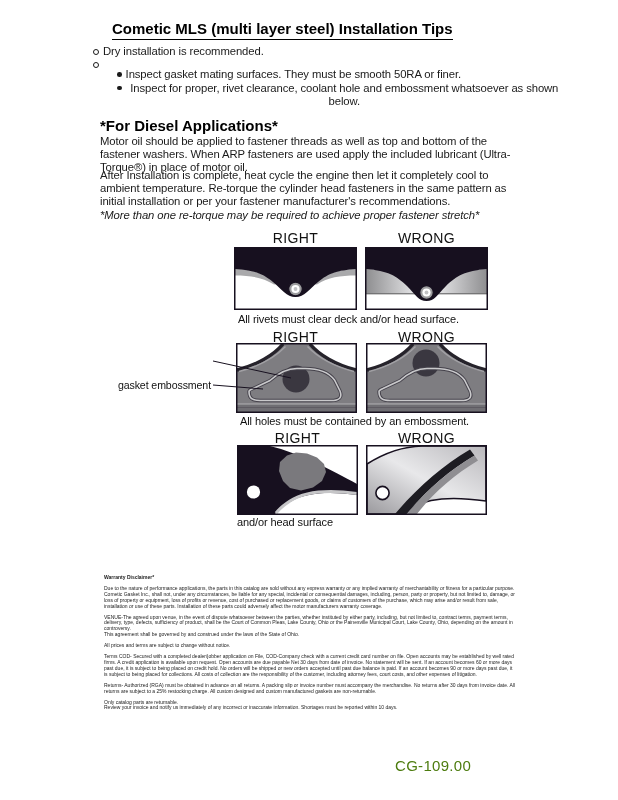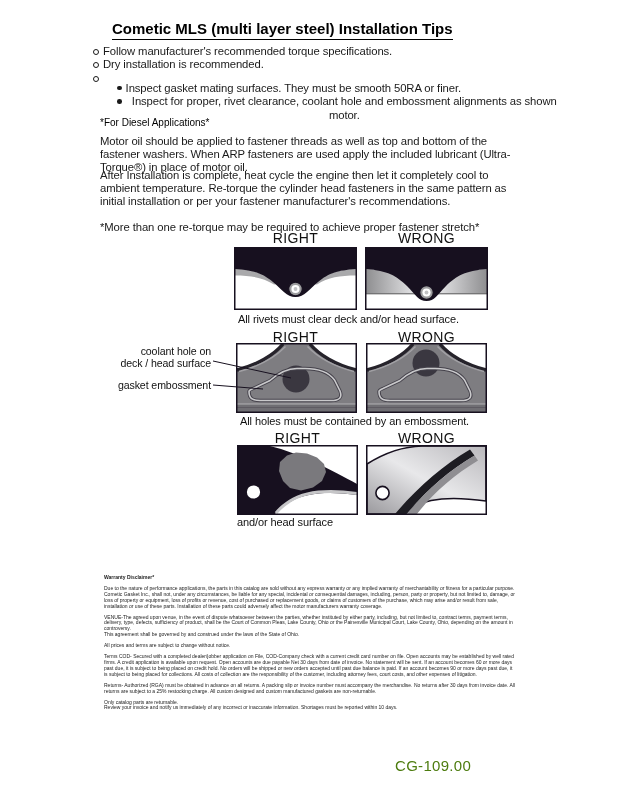--- a/index.html
+++ b/index.html
@@ -11,25 +11,25 @@
   
   .title{left:112px;top:20px;font-size:15px;font-weight:bold;color:#000;}
   .title .u{border-bottom:1.6px solid #000;padding-bottom:2px;display:inline-block;}
   
   .bullets{left:93px;top:45px;font-size:11.3px;line-height:13.4px;width:470px;letter-spacing:-0.1px;}
   .bline{display:flex;align-items:flex-start;}
   .obullet{width:4px;height:4px;border:1px solid #1a1a1a;border-radius:50%;margin:4px 4px 0 0;flex:none;}
   .sub{margin-left:24px;text-align:center;}
   .fbullet{width:4.6px;height:4.6px;background:#1a1a1a;border-radius:50%;margin:4px 4px 0 0;flex:none;}
   
-  .dheading{left:100px;top:117px;font-size:10px;font-weight:normal;color:#000;}
+  .dheading{left:100px;top:117px;font-size:15px;font-weight:bold;color:#000;}
   .para{left:100px;width:424px;font-size:11.3px;line-height:13.2px;letter-spacing:-0.1px;}
   .p1{top:135px;}
   .p2{top:169px;}
-  .p3{top:221px;}
+  .p3{top:209px;font-style:italic;}
   
   .figlabel{font-size:14px;letter-spacing:0.4px;color:#111;width:123px;text-align:center;}
   .caption{font-size:11px;letter-spacing:-0.1px;color:#111;line-height:12.5px;}
   .sidelabel{font-size:10.6px;line-height:11.6px;color:#111;width:111px;text-align:right;left:100px;letter-spacing:-0.1px;}
   .diag{line-height:0;}
   
   .warranty{left:104px;top:575px;width:412px;font-size:5px;line-height:5.9px;color:#222;letter-spacing:0;}
   .warranty .wtitle{font-weight:bold;margin-bottom:5px;}
   .warranty p{margin:0 0 5px 0;}
   .warranty p.tight{margin-bottom:0;}
@@ -42,36 +42,32 @@
 
 <div class="page">
 
   <div class="abs title">
     <span class="u">Cometic MLS (multi layer steel) Installation Tips</span>
   </div>
 
   <div class="abs bullets">
     <div class="bline">
       <span class="obullet"></span>
-      <span>Follow manufacturer's recommended torque specifications.</span>
-    </div>
-    <div class="bline">
-      <span class="obullet"></span>
       <span>Dry installation is recommended.</span>
     </div>
     <div class="bline">
       <span class="obullet"></span>
     </div>
     <div class="bline sub">
       <span class="fbullet"></span>
       <span>Inspect gasket mating surfaces.  They must be smooth 50RA or finer.</span>
     </div>
     <div class="bline sub">
       <span class="fbullet"></span>
-      <span>Inspect for proper, rivet clearance, coolant hole and embossment alignments as shown motor.</span>
+      <span>Inspect for proper, rivet clearance, coolant hole and embossment whatsoever as shown below.</span>
     </div>
   </div>
 
   <div class="abs dheading">*For Diesel Applications*</div>
   <div class="abs para p1">Motor oil should be applied to fastener threads as well as top and bottom of the fastener washers. When ARP fasteners are used apply the included lubricant (Ultra-Torque®) in place of motor oil.</div>
   <div class="abs para p2">After Installation is complete, heat cycle the engine then let it completely cool to ambient temperature. Re-torque the cylinder head fasteners in the same pattern as initial installation or per your fastener manufacturer's recommendations.</div>
   <div class="abs para p3">*More than one re-torque may be required to achieve proper fastener stretch*</div>
 
   <div class="abs figlabel" style="left:234px;top:230px;">RIGHT</div>
   <div class="abs figlabel" style="left:365px;top:230px;">WRONG</div>
@@ -111,24 +107,20 @@
       <circle cx="61.5" cy="45.5" r="1.9" fill="#c2c2c4"></circle>
       <rect x="0.75" y="0.75" width="121.5" height="61.5" fill="none" stroke="#17101f" stroke-width="1.5"></rect>
     </svg>
   </div>
 
   <div class="abs caption" style="left:238px;top:313px;">All rivets must clear deck and/or head surface.</div>
 
   <div class="abs figlabel" style="left:235px;top:329px;width:121px;">RIGHT</div>
   <div class="abs figlabel" style="left:366px;top:329px;width:121px;">WRONG</div>
 
-  <div class="abs sidelabel" style="top:346px;">
-    <div>coolant hole on</div>
-    <div>deck / head surface</div>
-  </div>
   <div class="abs sidelabel" style="top:380px;">gasket embossment</div>
 
   <div class="abs diag" style="left:236px;top:343px;">
     <svg width="121" height="70" viewBox="0 0 121 70">
       <rect width="121" height="70" fill="#7e7d81"></rect>
       <rect y="61" width="121" height="9" fill="#6f6e73"></rect>
       <line x1="0" y1="61" x2="121" y2="61" stroke="#b2b2b4" stroke-width="1"></line>
       <line x1="0" y1="64.5" x2="121" y2="64.5" stroke="#5a575e" stroke-width="0.8"></line>
       <path d="M1,1 L47,1 C38,12 21,22 1,27 Z" fill="#ffffff"></path>
       <path d="M47,1 C38,12 21,22 1,27" fill="none" stroke="#26232b" stroke-width="3.4"></path>

